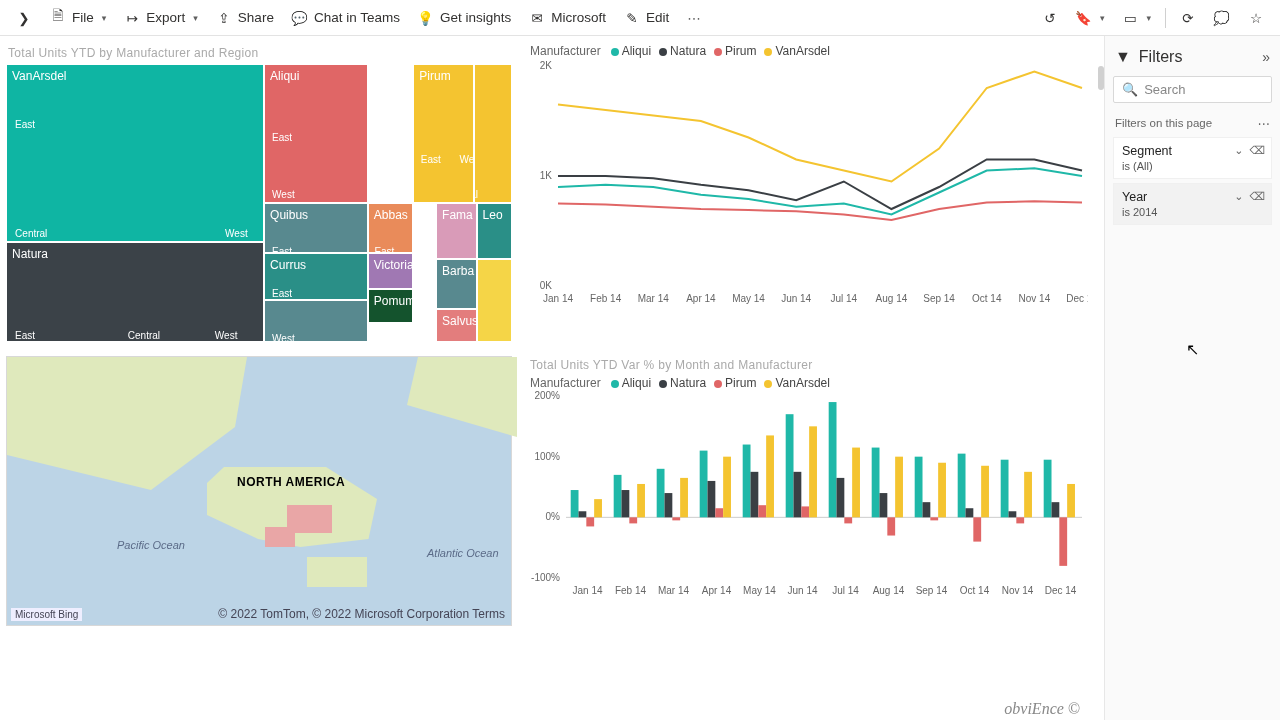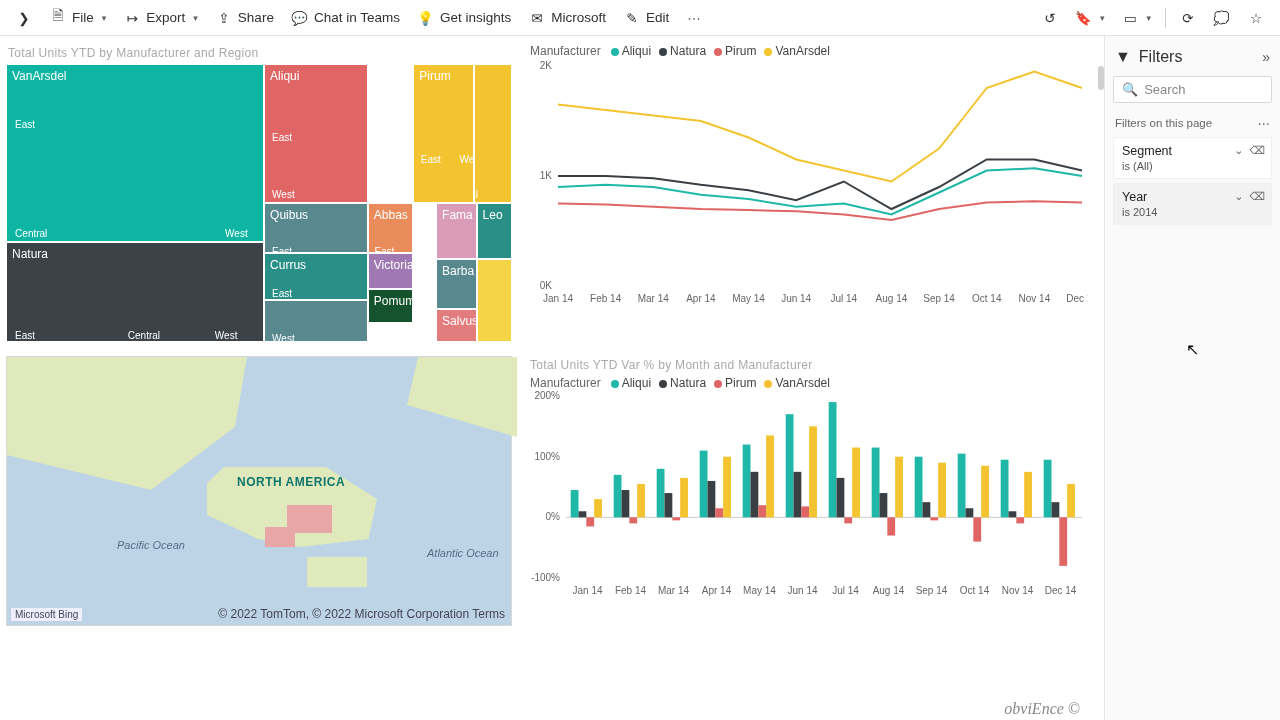--- a/index.html
+++ b/index.html
@@ -53,21 +53,21 @@
   .c-slate{background:#58898f;}
   .c-purple{background:#a078b3;}
   .c-amber{background:#f5d547;}
 
   
   .map{position:relative; width:100%; height:calc(100% - 18px); background:#bcd4e6; border:1px solid #d8d8d8;}
   .land{position:absolute;background:#dfe9bc;}
   .map .us{left:200px;top:110px;width:170px;height:80px;clip-path:polygon(0 20%,10% 0,70% 0,100% 40%,95% 90%,55% 100%,30% 90%,0 60%);}
   .map .red1{position:absolute;left:280px;top:148px;width:45px;height:28px;background:#e9a6a6;}
   .map .red2{position:absolute;left:258px;top:170px;width:30px;height:20px;background:#e9a6a6;}
-  .map .na-label{position:absolute;left:230px;top:118px;font-size:12px;font-weight:700;color:#0f766e;letter-spacing:0.5px;}
+  .map .na-label{position:absolute;left:230px;top:118px;font-size:12px;font-weight:700;color:#000000;letter-spacing:0.5px;}
   .map .ocean-label{position:absolute;font-size:11px;color:#5b6b88;font-style:italic;text-align:center;}
   .map .bing{position:absolute;left:4px;bottom:4px;font-size:10px;color:#445;background:#eef;padding:1px 4px;}
   .map .copy{position:absolute;right:6px;bottom:4px;font-size:12px;color:#445;}
 
   
   svg text{font-family:inherit;}
   .axis-text{font-size:10px; fill:#666;}
   .scroll-thumb{position:absolute; right:0; top:30px; width:6px; height:24px; background:#d0d0d0; border-radius:3px;}
   .footer-brand{position:absolute; right:24px; bottom:2px; font-size:16px; font-family:Georgia,'Times New Roman',serif;color:#888; font-style:italic;}
   .cursor{position:absolute; left:1186px; top:340px; font-size:16px; color:#000; pointer-events:none;}

